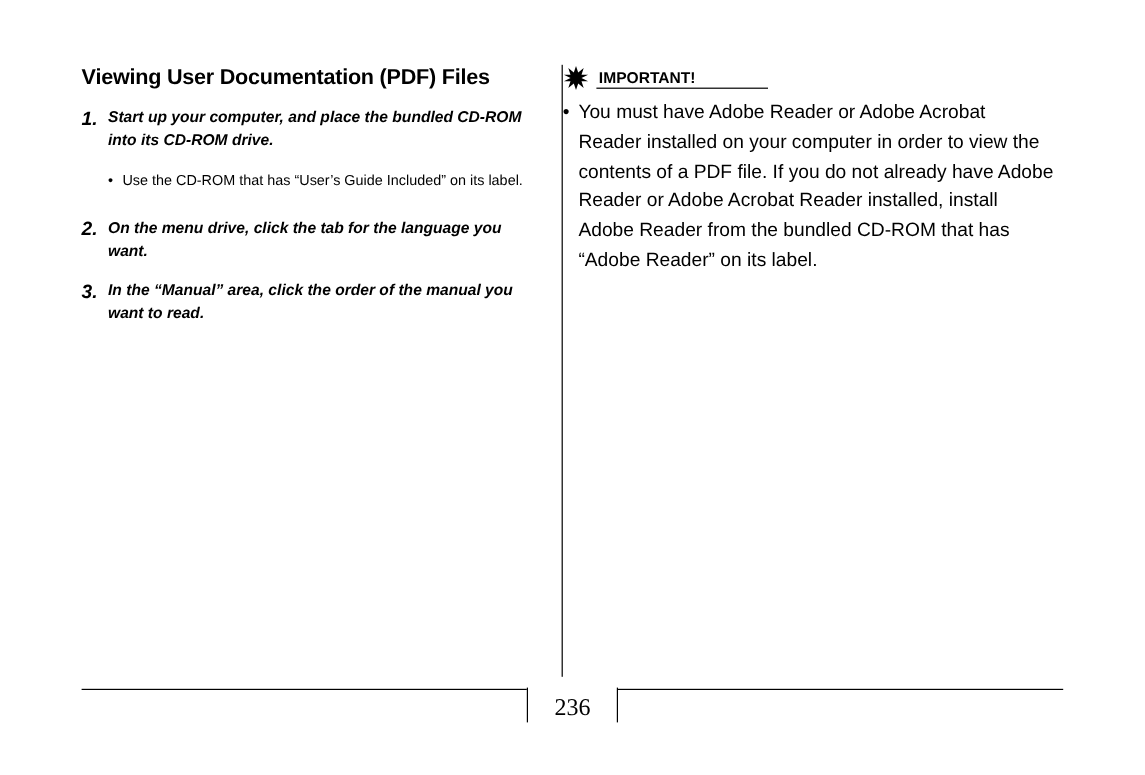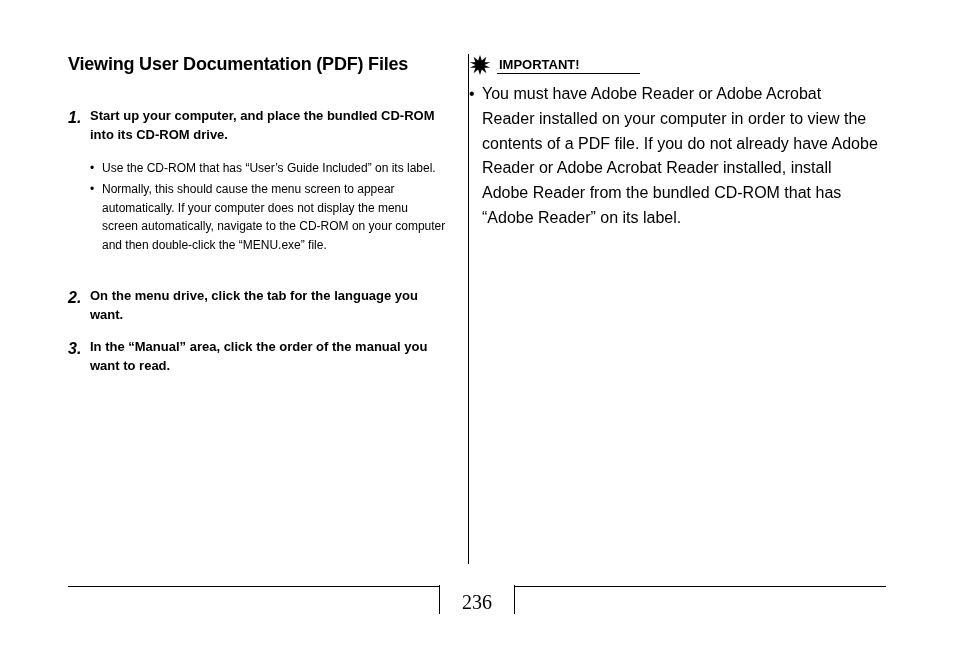--- a/index.html
+++ b/index.html
@@ -1,54 +1,53 @@
 <!DOCTYPE html>
 <html><head>
 <meta charset="utf-8">
 <style>
   * { box-sizing: border-box; margin: 0; padding: 0; }
   html, body { width: 954px; height: 646px; font-family: Arial, Helvetica, sans-serif; background: #fff; color: #000; }
   .page { position: relative; width: 954px; height: 646px; padding: 54px 68px 0 68px; }
   .columns { display: flex; gap: 0; height: 510px; }
   .col-left { width: 400px; padding-right: 22px; }
   .col-right { width: 410px; border-left: 1px solid #000; }
-  .section-title { font-size: 18px; font-weight: bold; margin-bottom: 32px; letter-spacing: -0.2px; }
+  .section-title { font-size: 18px; font-weight: bold; margin-bottom: 14px; letter-spacing: -0.2px; }
   .step { display: flex; margin-bottom: 14px; }
   .step-num { font-size: 16px; font-weight: bold; font-style: italic; width: 22px; flex-shrink: 0; line-height: 1.35; }
-  .step-text { font-size: 13px; font-weight: bold; line-height: 1.45; }
-  .sub-bullets { margin: 2px 0 32px 22px; }
+  .step-text { font-size: 13px; font-weight: bold; line-height: 1.45; font-style: italic; }
+  .sub-bullets { margin: 2px 0 22px 22px; }
   .sub-bullets li { font-size: 12px; line-height: 1.55; margin-bottom: 3px; list-style: none; position: relative; padding-left: 12px; }
   .sub-bullets li::before { content: "•"; position: absolute; left: 0; top: 0; }
   .important-row { display: flex; align-items: center; gap: 6px; margin-bottom: 6px; }
   .burst-icon { width: 22px; height: 22px; display: block; }
   .important-label { font-size: 13px; font-weight: bold; border-bottom: 1px solid #000; padding: 0 60px 1px 2px; }
   .imp-bullets { margin-top: 3px; }
   .imp-bullets li { font-size: 16px; line-height: 1.55; list-style: none; position: relative; padding-left: 13px; }
   .imp-bullets li::before { content: "•"; position: absolute; left: 0; top: 0; }
-  .footer { position: absolute; left: 68px; right: 68px; bottom: 16px; height: 44px; }
+  .footer { position: absolute; left: 68px; right: 68px; bottom: 28px; height: 44px; }
   .footer-rule { position: absolute; top: 0; left: 0; right: 0; border-top: 1px solid #000; }
   .pgnum-box { position: absolute; left: 50%; top: -1px; transform: translateX(-50%); border-left: 1px solid #000; border-right: 1px solid #000; padding: 6px 22px 0 22px; font-family: Georgia, 'Times New Roman', serif; font-size: 20px; background:#fff; }
   .footer-text { position: absolute; right: 0; top: 10px; font-size: 11.5px; letter-spacing: 0.3px; }
 </style>
 </head>
 <body>
 
 <div class="page">
   <div class="columns">
 
     <div class="col-left">
       <h2 class="section-title">Viewing User Documentation (PDF) Files</h2>
 
       <div class="step">
         <div class="step-num">1.</div>
         <div class="step-text">Start up your computer, and place the bundled CD-ROM into its CD-ROM drive.</div>
       </div>
       <ul class="sub-bullets">
         <li>Use the CD-ROM that has “User’s Guide Included” on its label.</li>
-        <li>Normally, this should cause the menu screen to appear automatically. If your computer does not display the menu screen automatically, navigate to the CD-ROM on your computer and then double-click the “MENU.exe” file.</li>
       </ul>
 
       <div class="step">
         <div class="step-num">2.</div>
         <div class="step-text">On the menu drive, click the tab for the language you want.</div>
       </div>
 
       <div class="step">
         <div class="step-num">3.</div>
         <div class="step-text">In the “Manual” area, click the order of the manual you want to read.</div>

